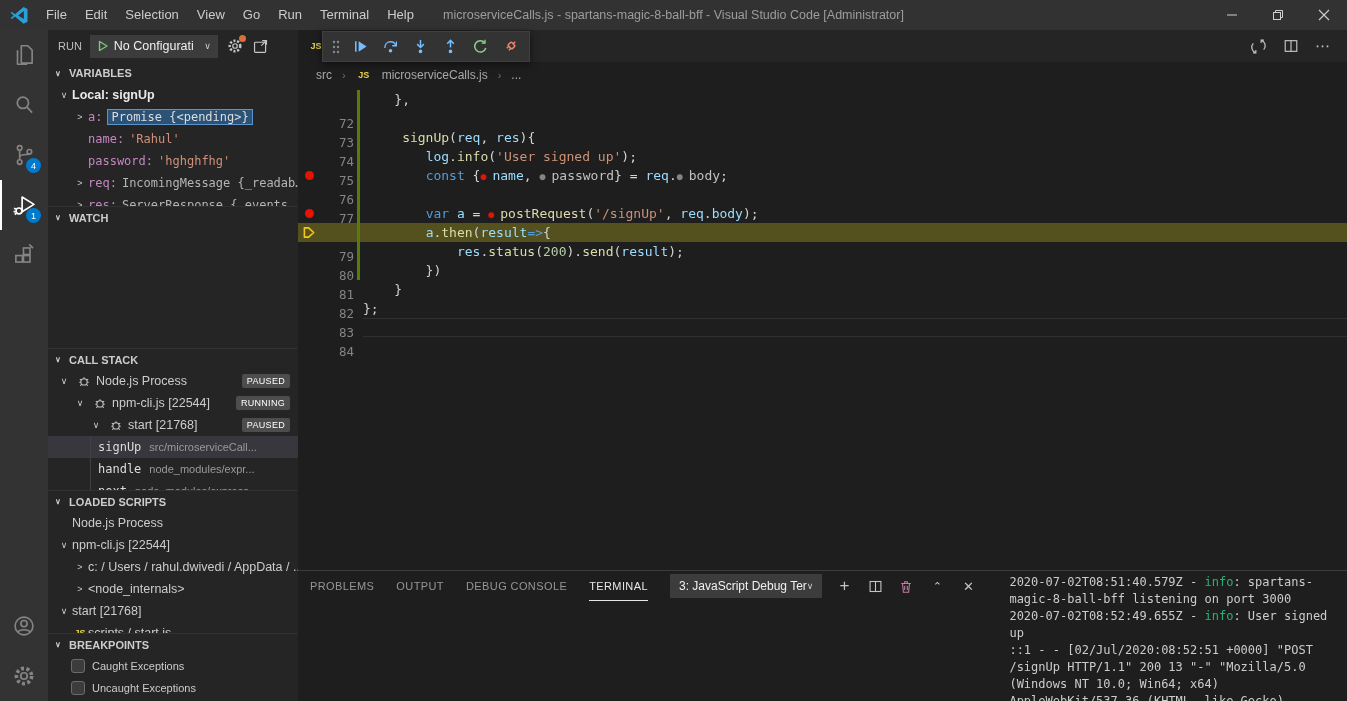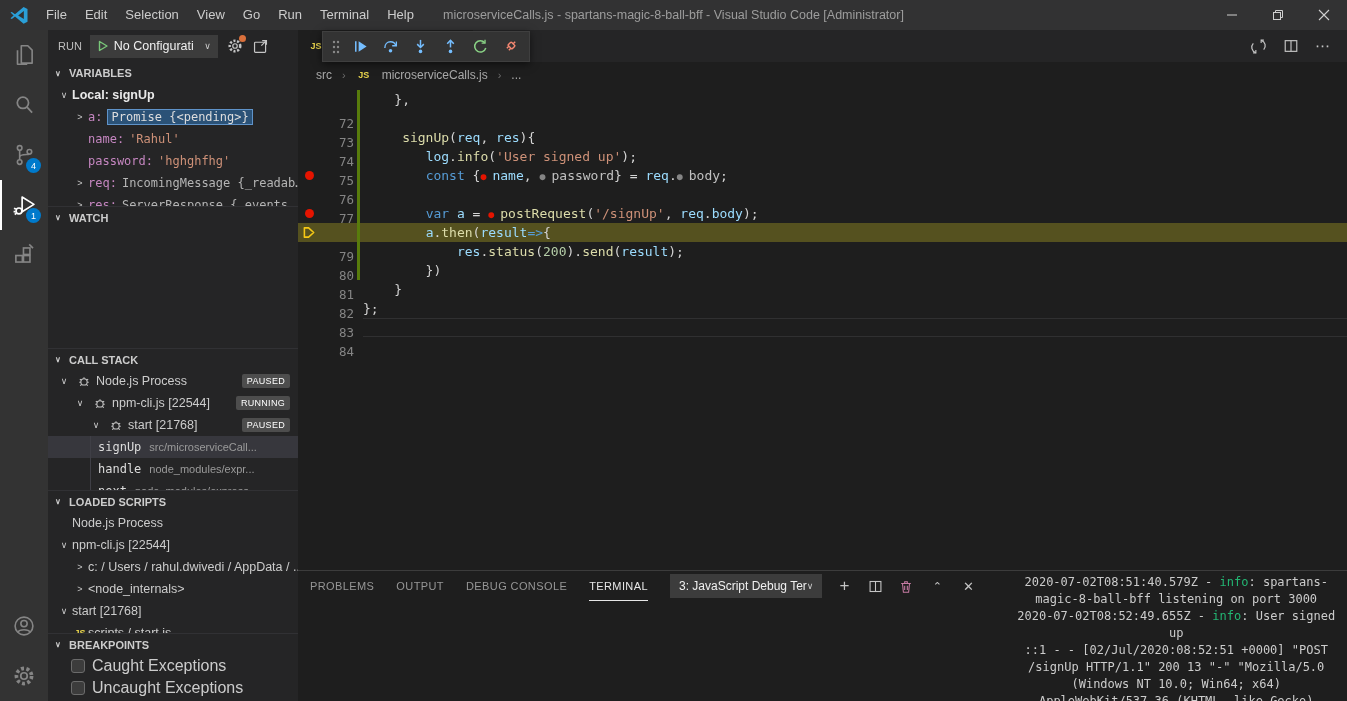--- a/index.html
+++ b/index.html
@@ -57,21 +57,21 @@
     font-family:"Liberation Sans",sans-serif;letter-spacing:.3px;}
   .frame{height:22px;display:flex;align-items:center;padding-left:50px;position:relative;flex:0 0 auto;white-space:nowrap;}
   .frame::before{content:"";position:absolute;left:42px;top:0;bottom:0;width:1px;background:#3f3f46;}
   .frame.sel{background:#37373d;}
   .fname{font-family:"DejaVu Sans Mono","Liberation Mono",monospace;font-size:12px;color:#dcdcdc;margin-right:8px;}
   .ffile{font-size:11px;color:#9a9a9a;}
 
   .ls-row{height:22px;display:flex;align-items:center;color:#cccccc;font-size:12.5px;white-space:nowrap;flex:0 0 auto;}
   .jsicon{color:#e8d44d;font-weight:bold;font-size:9px;width:16px;flex:0 0 16px;text-align:center;
     font-family:"Liberation Sans",sans-serif;}
-  .bp-row{height:22px;display:flex;align-items:center;padding-left:23px;gap:7px;color:#cccccc;font-size:16px;flex:0 0 auto;}
+  .bp-row{height:22px;display:flex;align-items:center;padding-left:23px;gap:7px;color:#cccccc;font-size:11px;flex:0 0 auto;}
   .cb{width:14px;height:14px;background:#3c3c3c;border:1px solid #6b6b6b;border-radius:3px;flex:0 0 14px;}
 
   
   .editor-col{flex:1;display:flex;flex-direction:column;background:#1e1e1e;position:relative;min-width:0;}
   .tabbar{height:32px;background:#252526;display:flex;align-items:stretch;flex:0 0 auto;}
   .tab{background:#1e1e1e;display:flex;align-items:center;gap:6px;padding:0 10px;width:175px;color:#d7d7d7;font-size:12.5px;}
   .tab-close{color:#9a9a9a;font-size:11px;margin-left:auto;}
   .tab-actions{margin-left:auto;display:flex;gap:16px;align-items:center;padding-right:16px;color:#c5c5c5;}
   .debug-toolbar{position:absolute;left:24px;top:1px;height:31px;background:#333333;border:1px solid #3f3f3f;
     box-shadow:0 2px 8px rgba(0,0,0,.55);display:flex;align-items:center;padding:0 5px;gap:3px;z-index:10;}
@@ -99,21 +99,21 @@
   
   .panel{height:131px;border-top:1px solid #3c3c3c;display:flex;background:#1e1e1e;flex:0 0 auto;}
   .panel-head{height:30px;display:flex;align-items:center;padding:0 12px;flex:0 0 auto;}
   .ptab{font-size:11px;color:#969696;margin-right:22px;height:30px;line-height:30px;letter-spacing:.4px;}
   .ptab.active{color:#e7e7e7;border-bottom:1px solid #e7e7e7;}
   .panel-actions{margin-left:auto;display:flex;align-items:center;gap:13px;}
   .term-dd{background:#3c3c3c;height:24px;display:flex;align-items:center;padding:0 9px;font-size:12px;color:#f0f0f0;}
   .term-dd .dd-chev{font-size:9px;color:#ccc;}
   .pa-icon{color:#c5c5c5;display:flex;align-items:center;justify-content:center;width:18px;font-size:14px;}
   .terminal{flex:1;padding:3px 4px 0 20px;font-family:"DejaVu Sans Mono","Liberation Mono",monospace;
-    font-size:12px;line-height:17px;color:#cccccc;overflow:hidden;text-align:center;}
+    font-size:12px;line-height:17px;color:#cccccc;overflow:hidden;}
   .tline{white-space:pre-wrap;word-break:break-word;}
   .t-g{color:#23b673;}
   .t-cursor{display:inline-block;width:7px;height:13px;border:1px solid #b8b8b8;vertical-align:middle;}
   svg{display:block;}
 </style>
 </head>
 <body>
 
 <div class="titlebar">
   <svg class="vslogo" viewBox="0 0 24 24">

